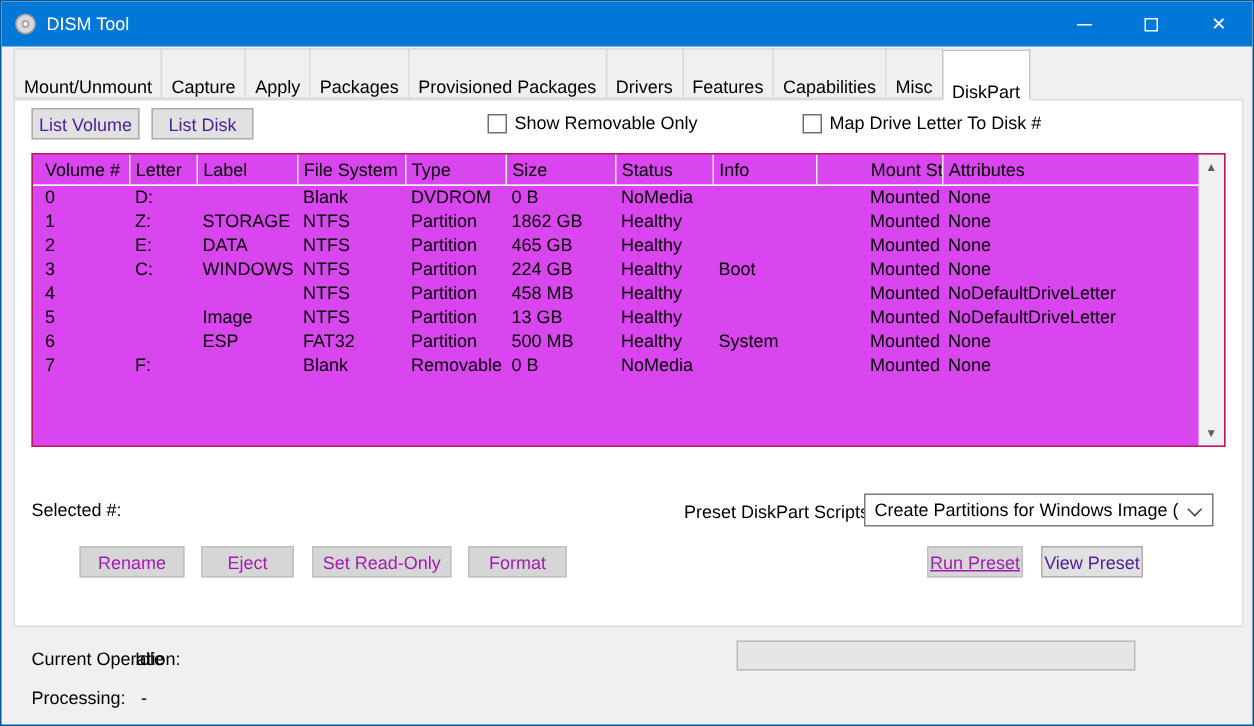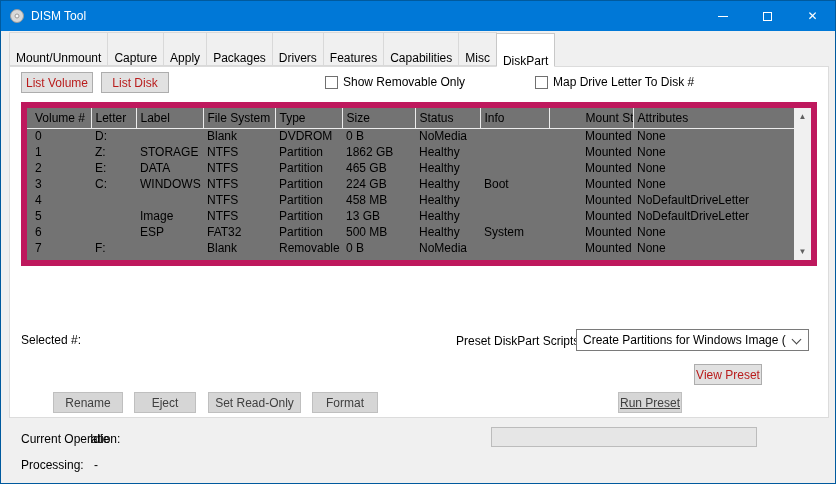--- a/index.html
+++ b/index.html
@@ -46,31 +46,31 @@
     margin-bottom:-1px; position:relative; z-index:3;
   }
   .tabpage {
     position:absolute; top:65px; left:8px; width:820px; height:352px;
     background:#fff; border:1px solid #dcdcdc; z-index:1;
   }
   
   .btn {
     position:absolute;
     font-family:"Liberation Sans", sans-serif; font-size:12px;
-    background:#e1e1e1; border:1px solid #adadad; color:#b91c1c;
+    background:#e1e1e1; border:1px solid #adadad; color:#4c1d95;
     cursor:default;
   }
-  .btn.disabled { background:#d6d6d6; border-color:#bfbfbf; color:#404040;margin-top:28px; }
+  .btn.disabled { background:#d6d6d6; border-color:#bfbfbf; color:#a21caf; }
   .checkbox { position:absolute; display:flex; align-items:center; gap:5px; cursor:default;padding-left:14px; }
   .chk-box { width:13px; height:13px; background:#fff; border:1px solid #707070; display:inline-block; }
   .static-label { position:absolute; white-space:nowrap; }
   
   .listview {
-    position:absolute; left:11px; top:35px; width:796px; height:164px;
-    background:#737373; border:6px solid #be185d; overflow:hidden;
+    position:absolute; left:11px; top:35px; width:796px; height:196px;
+    background:#d946ef; border:1px solid #be185d; overflow:hidden;
   }
   .listview table {
     border-collapse:collapse; table-layout:fixed; width:779px;
     font-family:"Liberation Sans", sans-serif; font-size:12px;
   }
   .listview th {
     font-weight:normal; text-align:left; height:20px; padding:0 4px;
     border-right:1px solid #ececec; border-bottom:1px solid #ececec;
     white-space:nowrap; overflow:hidden; cursor:default;
   }
@@ -136,20 +136,21 @@
         <span class="glyph-close">✕</span>
       </div>
     </div>
   </div>
 
   <div class="tabstrip">
       <div class="tab">Mount/Unmount</div>
       <div class="tab">Capture</div>
       <div class="tab">Apply</div>
       <div class="tab">Packages</div>
+      <div class="tab">Provisioned Packages</div>
       <div class="tab">Drivers</div>
       <div class="tab">Features</div>
       <div class="tab">Capabilities</div>
       <div class="tab">Misc</div>
       <div class="tab active">DiskPart</div>
     </div>
 
   <div class="tabpage">
 
     <button class="btn" style="left:11px; top:5px; width:72px; height:21px;">List Volume</button>

